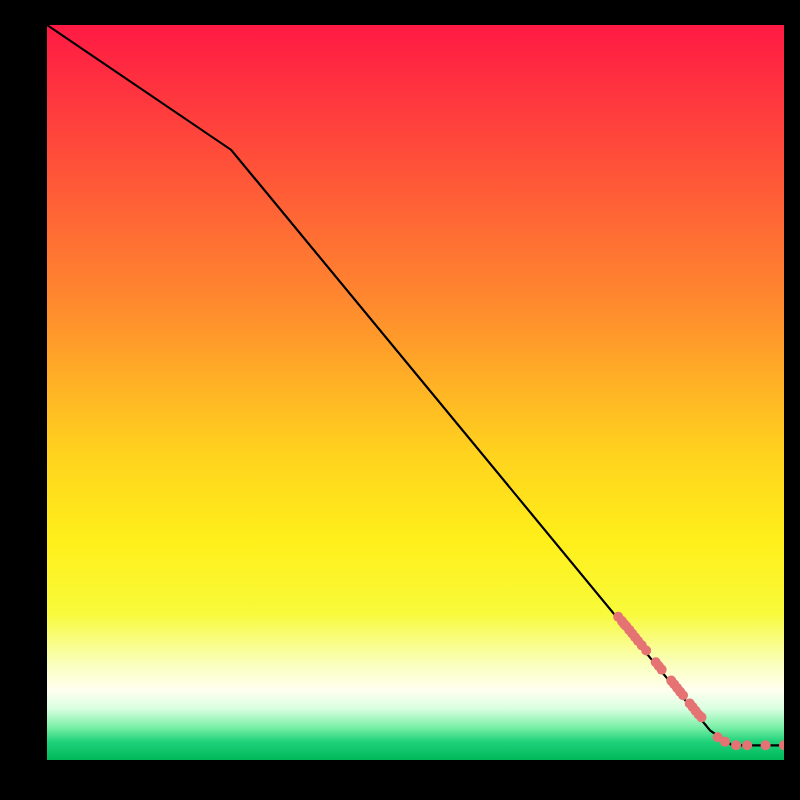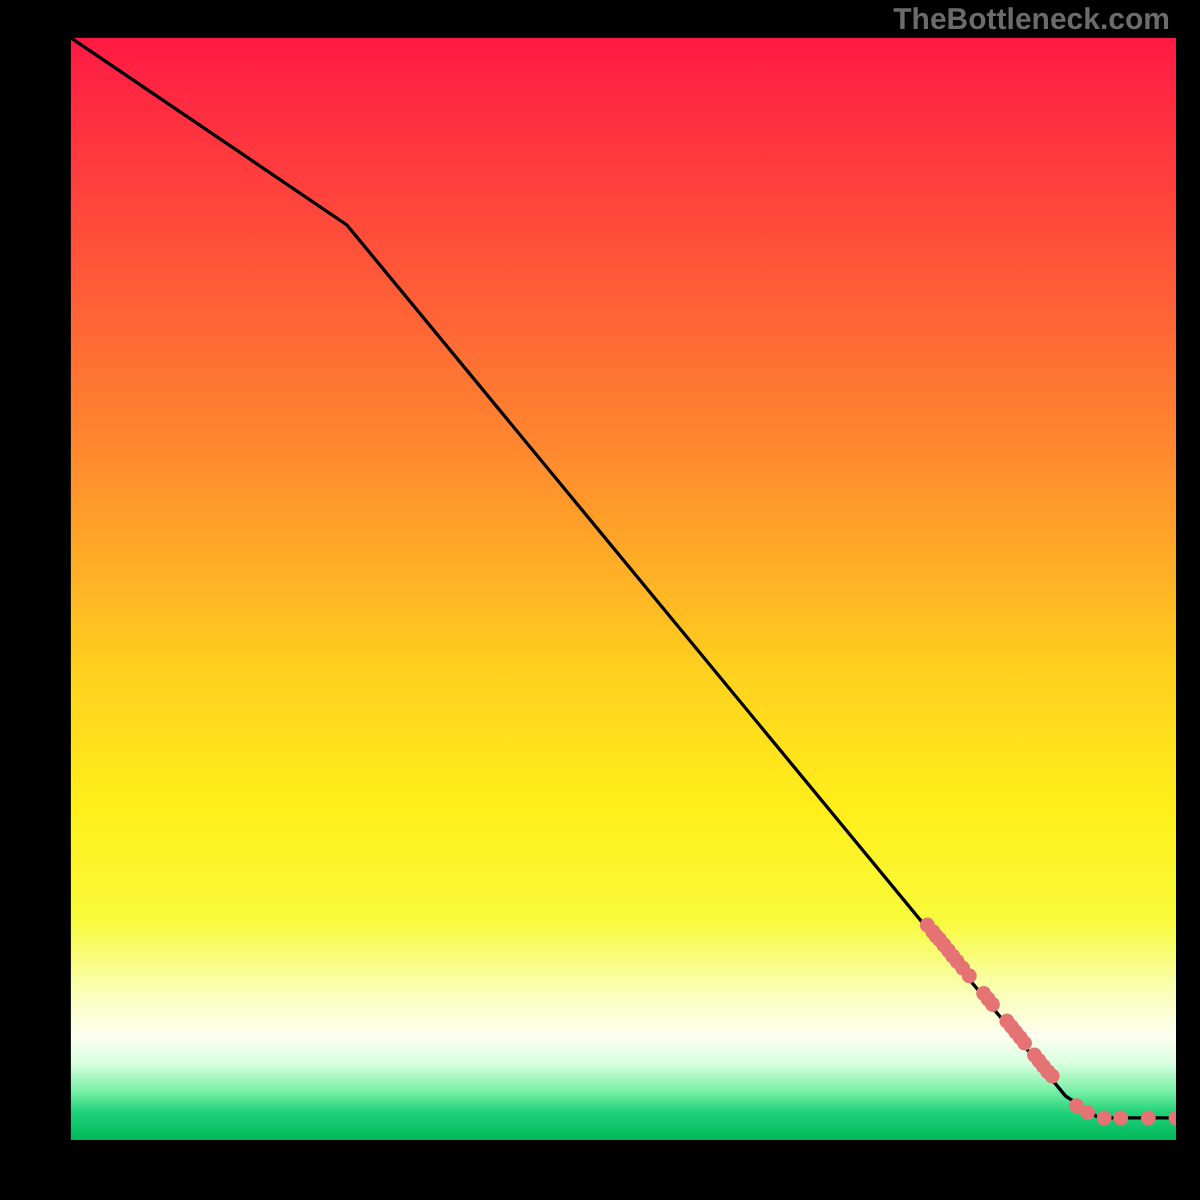--- a/index.html
+++ b/index.html
@@ -46,21 +46,20 @@
     top: 0;
     width: 737px;
     height: 735px;
     z-index: 2;
   }
 </style>
 </head>
 <body>
 
 <div class="container">
-  <div class="attribution">TheBottleneck.com</div>
 
   <div class="plot-area">
     <svg class="bg" viewBox="0 0 737 735" preserveAspectRatio="none">
       <defs>
         <linearGradient id="bg-gradient" x1="0" y1="0" x2="0" y2="1">
             <stop offset="0%" stop-color="#ff1a44"></stop>
             <stop offset="18%" stop-color="#ff4e3a"></stop>
             <stop offset="38%" stop-color="#ff8a2e"></stop>
             <stop offset="57.99999999999999%" stop-color="#ffd21e"></stop>
             <stop offset="70%" stop-color="#ffef1a"></stop>

